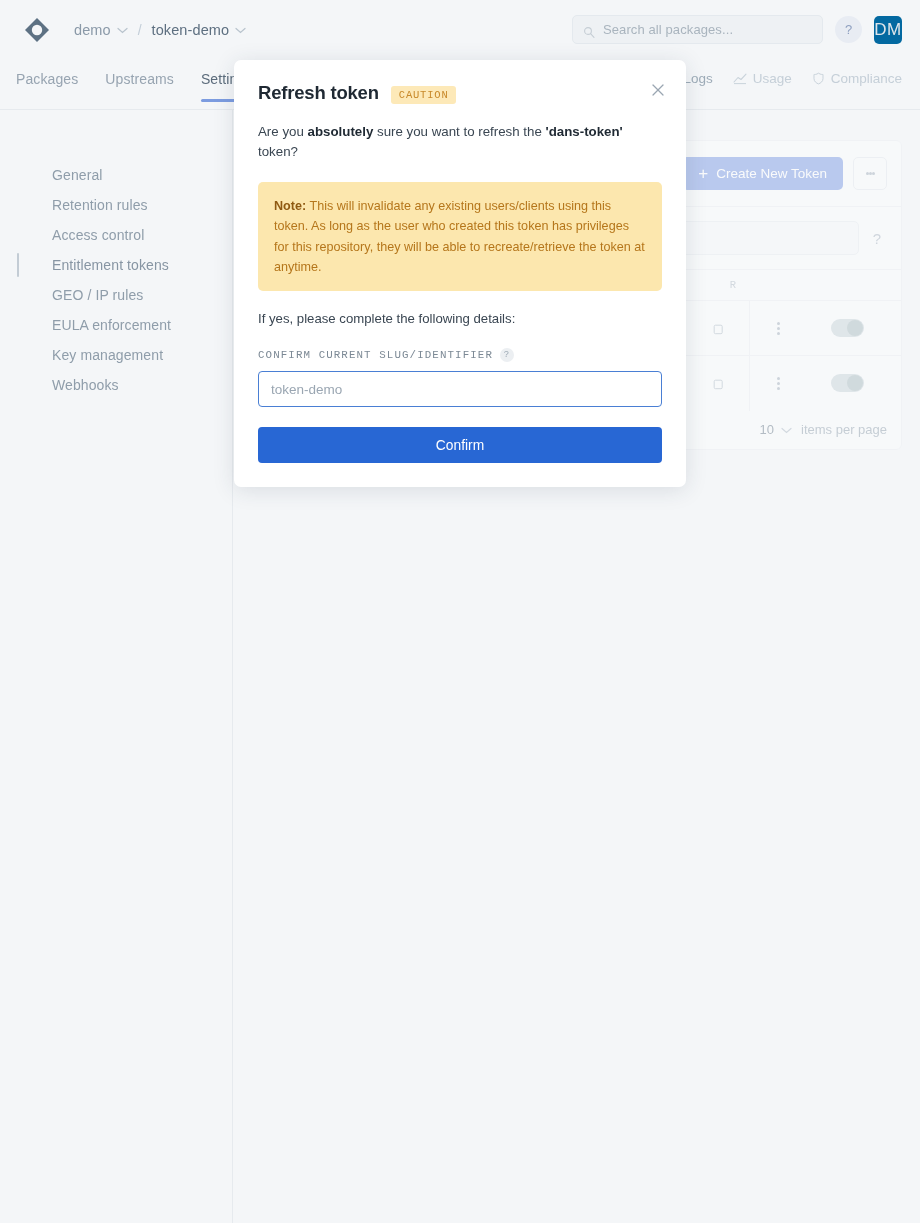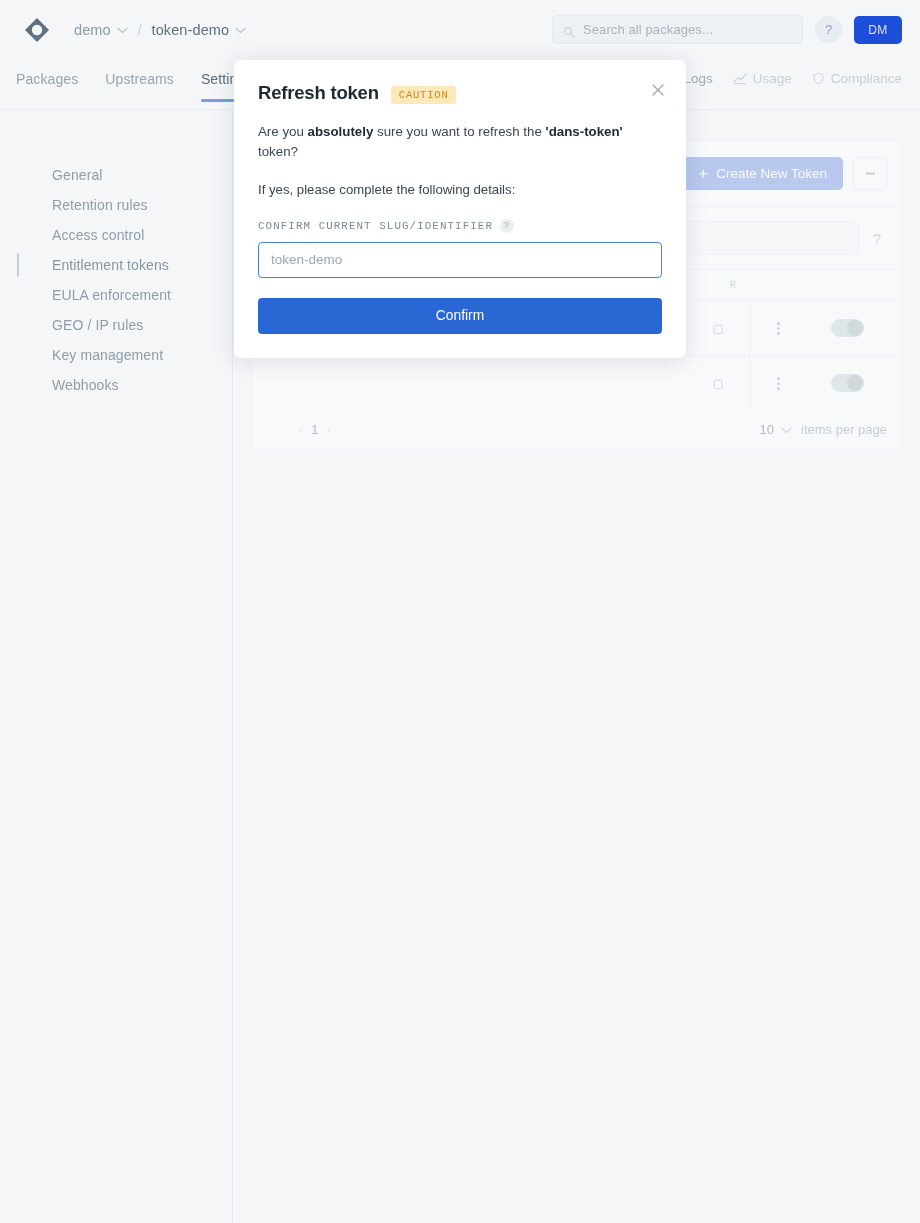--- a/index.html
+++ b/index.html
@@ -39,24 +39,24 @@
   }
   .search-box .mag { width: 12px; height: 12px; opacity: .55; }
   .search-ph { font-size: 13px; color: #a9b4be; letter-spacing: .1px; }
   .help-btn {
     width: 27px; height: 27px; border-radius: 50%;
     background: #e8ecf3; color: #8fa0c0;
     display: flex; align-items: center; justify-content: center;
     font-size: 13px; cursor: pointer;
   }
   .avatar {
-    width: 48px; height: 28px; border-radius: 5px;
-    background: #1d4ed8; color: #dfe5ea;
+    width: 28px; height: 28px; border-radius: 5px;
+    background: #0369a1; color: #dfe5ea;
     display: flex; align-items: center; justify-content: center;
-    font-size: 12px; letter-spacing: .5px; cursor: pointer;
+    font-size: 17px; letter-spacing: .5px; cursor: pointer;
   }
 
   
   .tabbar {
     position: absolute; top: 59px; left: 0; width: 920px; height: 51px;
     display: flex; align-items: flex-start; padding-top: 12px;
     border-bottom: 1px solid #e6eaee;
   }
   .tabs-left { display: flex; gap: 27px; padding-left: 16px; }
   .tab {
@@ -290,22 +290,22 @@
         <span>Compliance</span>
       </div>
     </div>
   </div>
 
   <div class="sidebar">
     <div class="side-item">General</div>
     <div class="side-item">Retention rules</div>
     <div class="side-item">Access control</div>
     <div class="side-item active">Entitlement tokens</div>
+    <div class="side-item">GEO / IP rules</div>
     <div class="side-item">EULA enforcement</div>
-    <div class="side-item">GEO / IP rules</div>
     <div class="side-item">Key management</div>
     <div class="side-item">Webhooks</div>
   </div>
 
   <div class="main">
     <div class="main-card">
       <div class="card-head">
         <button class="btn-create">
           <span class="plus">+</span>
           <span>Create New Token</span>
@@ -395,20 +395,23 @@
       <svg viewBox="0 0 16 16" width="16" height="16">
         <line x1="3" y1="3" x2="13" y2="13" stroke="#9aa6b2" stroke-width="1.2" stroke-linecap="round"></line>
         <line x1="13" y1="3" x2="3" y2="13" stroke="#9aa6b2" stroke-width="1.2" stroke-linecap="round"></line>
       </svg>
     </span>
 
     <div class="modal-lead">
       <span>Are you </span><b>absolutely</b><span> sure you want to refresh the </span><b>'dans-token'</b><span> token?</span>
     </div>
 
+    <div class="note-box">
+      <b>Note:</b><span> This will invalidate any existing users/clients using this token. As long as the user who created this token has privileges for this repository, they will be able to recreate/retrieve the token at anytime.</span>
+    </div>
 
     <div class="modal-sub">If yes, please complete the following details:</div>
 
     <div class="field-label">
       <span>CONFIRM CURRENT SLUG/IDENTIFIER</span>
       <span class="label-help">?</span>
     </div>
     <input class="text-input" type="text" placeholder="token-demo" style="">
 
     <button class="btn-confirm">Confirm</button>

